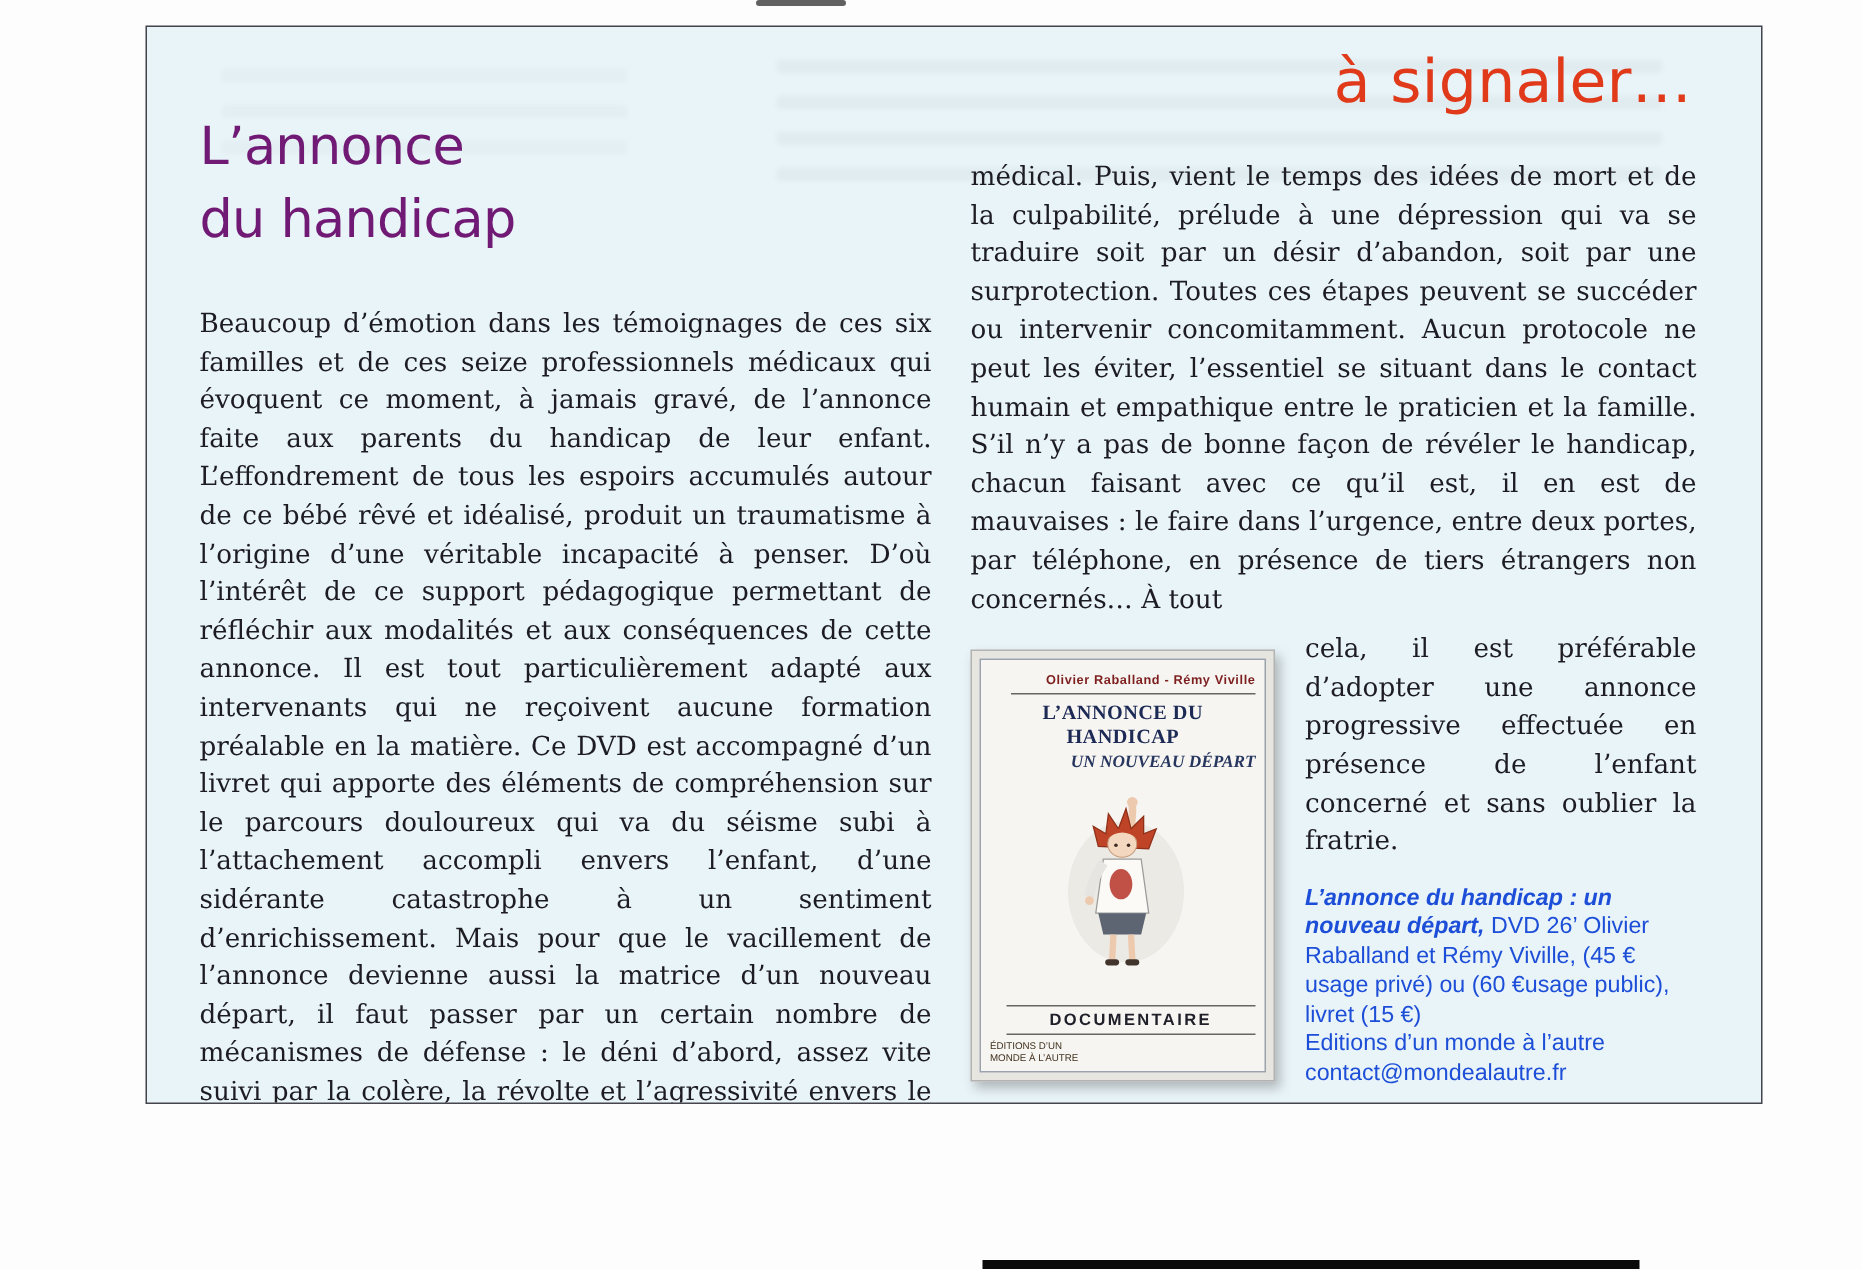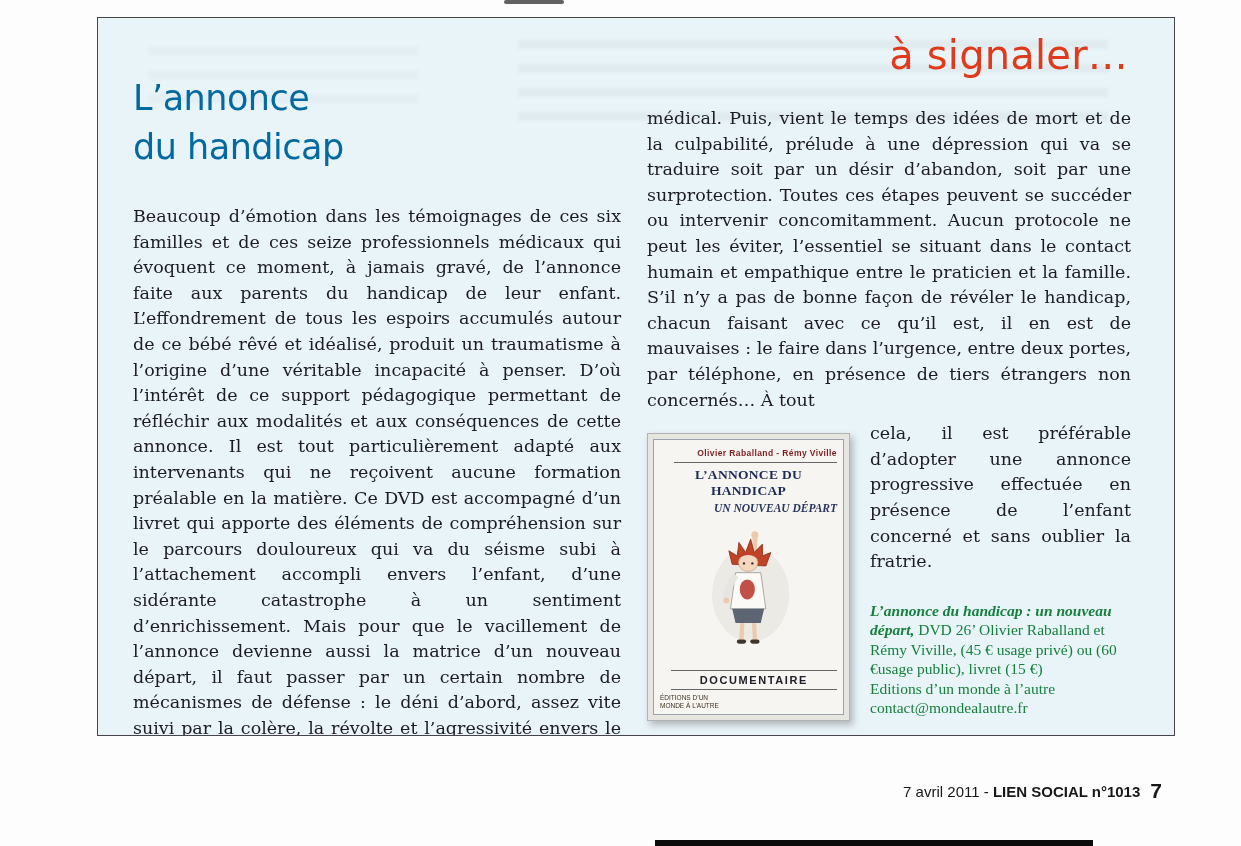--- a/index.html
+++ b/index.html
@@ -17,21 +17,21 @@
   .ghost-1 { left:420px; top:22px; width:590px; height:96px; }
   .ghost-2 { left:50px; top:28px; width:270px; height:58px; opacity:.035; }
 
   .tag {
     position:absolute; top:14px; right:46px;
     font-family:"DejaVu Sans", sans-serif; font-size:40px; color:#e03a1b; letter-spacing:0.2px;
   }
   .title {
     position:absolute; left:35px; top:56px; margin:0;
     font-family:"DejaVu Sans", sans-serif; font-weight:normal;
-    font-size:35px; line-height:49px; color:#0369a1; letter-spacing:-0.5px;
+    font-size:35px; line-height:49px; color:#701a75; letter-spacing:-0.5px;
   }
   .body-text { font-size:17.5px; line-height:25.6px; color:#1c1c22; text-align:justify; margin:0; }
   .col-left  { position:absolute; left:35px;  top:186px; width:488px; }
   .col-right { position:absolute; left:549px; top:88px; width:484px; }
 
   .media-row { margin-top:6px; }
   .dvd-cover {
     float:left; width:203px; height:288px; margin:12px 20px 4px 0;
     background:#e6e5e0; border:1px solid #b3b3b3; padding:5px; box-sizing:border-box;
     box-shadow:3px 4px 7px rgba(70,70,70,.35);
@@ -49,22 +49,22 @@
   .dvd-genre {
     font-family:"Liberation Sans",sans-serif; font-size:11px; font-weight:bold; letter-spacing:1.6px;
     color:#20202a; border-top:1px solid #666; border-bottom:1px solid #666; width:94%; padding:3px 0;
   }
   .dvd-publisher {
     font-family:"Liberation Sans",sans-serif; font-size:6.5px; line-height:7.5px; color:#41311f;
     width:72px; align-self:flex-start; text-align:left; margin-top:4px; text-transform:uppercase;
   }
   .wrap-text { margin:8px 0 0; }
   .caption {
-    margin-top:26px; font-family:Liberation Serif, serif;
-    font-size:15.5px; line-height:19.5px; color:#15803d;
+    margin-top:14px; font-family:Liberation Sans, sans-serif;
+    font-size:15.5px; line-height:19.5px; color:#1d4ed8;
   }
   .caption p { margin:0; }
   .cap-lead { font-weight:bold; font-style:italic; }
   .cap-line { margin-top:2px; }
 
   .footer {
     position:absolute; top:779px; right:79px;
     font-family:"Liberation Sans",sans-serif; font-size:15px; color:#17171a; white-space:nowrap;
   }
   .footer-mag { font-weight:bold; }
@@ -133,20 +133,17 @@
         <div class="caption">
           <p><span class="cap-lead">L’annonce du handicap : un nouveau départ,</span><span> DVD 26’ Olivier Raballand et Rémy Viville, (45 € usage privé) ou (60 €usage public), livret (15 €)</span></p>
           <p class="cap-line">Editions d’un monde à l’autre</p>
           <p class="cap-line">contact@mondealautre.fr</p>
         </div>
 
       </div>
     </div>
   </div>
 
-  <div class="footer">
-    <span>7 avril 2011 - </span><span class="footer-mag">LIEN SOCIAL n°1013</span><span class="footer-page">7</span>
-  </div>
 
   <div class="artifact-top"></div>
   <div class="artifact-bottom"></div>
 
 </div>
 
 </body></html>

